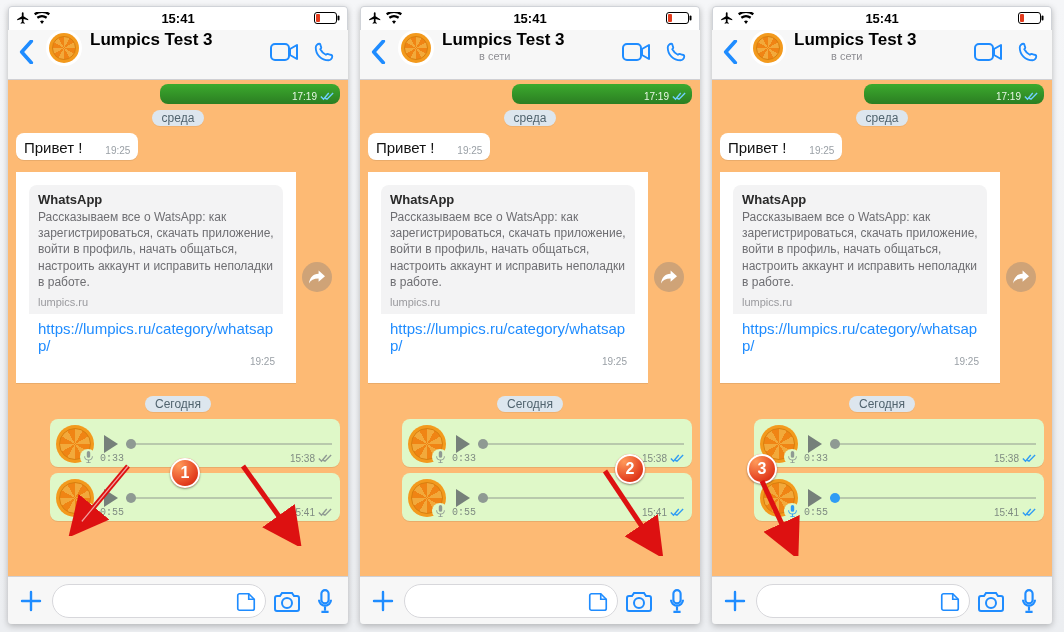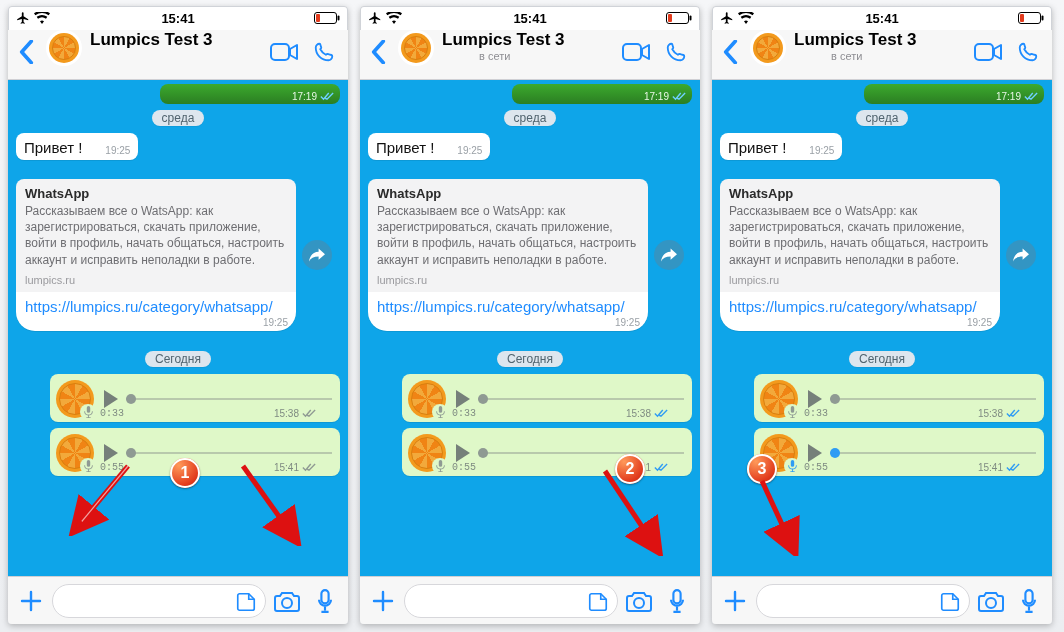--- a/index.html
+++ b/index.html
@@ -16,53 +16,53 @@
   .back { width:32px; height:44px; display:flex; align-items:center; justify-content:center;}
   .avatar { width:36px; height:36px; border-radius:50%; background:#fff; display:flex; align-items:center; justify-content:center; margin-right:4px;}
   .orange { width:30px; height:30px; border-radius:50%; background:#f39a1d; position:relative; overflow:hidden;}
   .orange::before{content:""; position:absolute; inset:3px; border-radius:50%; background:repeating-conic-gradient(#f2a93b 0 30deg, #f08414 30deg 60deg); border:1px solid #d77f10;}
   .titlewrap { flex:1; display:flex; flex-direction:column; justify-content:center; line-height:1.15;}
   .title { font-size:17px; font-weight:700; color:#000;}
   .subtitle { font-size:11px; color:#8e8e93;padding-left:37px;}
   .headact { width:36px; height:44px; display:flex; align-items:center; justify-content:center;}
   .icblue { color:#1f8cff; }
   
-  .chatbody { flex:1; background:#0ea5e9; overflow:hidden; position:relative; padding:4px 8px 4px 8px; display:flex; flex-direction:column;}
+  .chatbody { flex:1; background:#fdba74; overflow:hidden; position:relative; padding:4px 8px 4px 8px; display:flex; flex-direction:column;}
   
   .datepill { align-self:center; background:#dde6ee; color:#51646f; font-size:12px; padding:1px 10px; border-radius:10px; margin:4px 0; box-shadow:0 1px 0 rgba(0,0,0,0.05);}
   
   .imgmsg { align-self:flex-end; width:180px; height:20px; background:linear-gradient(#3caa2e,#2b7e22); border-radius:8px; position:relative; margin-bottom:2px; overflow:hidden;}
   .imgmsg .ts { position:absolute; right:6px; bottom:2px; font-size:10px; color:#e7f7e5; display:flex; gap:3px; align-items:center;}
   
   .in-bubble { align-self:flex-start; background:#fff; border-radius:8px; padding:6px 16px 4px 8px; max-width: 300px; box-shadow:0 1px 0 rgba(0,0,0,0.08); position:relative; margin:3px 0;}
   .in-bubble .ts { position:absolute; right:8px; bottom:4px; font-size:10px; color:#9aa0a6;}
   .hello { font-size:15px; color:#111; padding-right:40px;}
   
   .linkrow { display:flex; align-items:center; gap:6px;}
-  .linkbubble { background:#fff; border-radius:19px; box-shadow:0 1px 0 rgba(0,0,0,0.08); width:280px; padding:0; margin:16px 0;}
+  .linkbubble { background:#fff; border-radius:0; box-shadow:0 1px 0 rgba(0,0,0,0.08); width:280px; padding:13px; margin:9px 0;}
   .preview { background:#f3f3f4; border-radius:8px 8px 0 0; padding:7px 9px 6px 9px;}
   .preview .pt { font-size:13px; font-weight:600; color:#2a2a2a; margin-bottom:2px;}
   .preview .pd { font-size:12px; color:#6e6e72; line-height:1.35;}
   .preview .dom { font-size:11px; color:#9a9a9e; margin-top:6px;}
   .linktext { padding:6px 9px 16px 9px; font-size:15px; color:#1f8cff; position:relative; word-break:break-all;}
   .linktext .ts { position:absolute; right:8px; bottom:3px; font-size:10px; color:#9aa0a6; text-decoration:none;}
   .fwd { width:30px; height:30px; border-radius:50%; background:rgba(120,120,125,0.35); display:flex; align-items:center; justify-content:center;}
   
   .voice { align-self:flex-end; width: 290px; background:#dff8c8; border-radius:8px; box-shadow:0 1px 0 rgba(0,0,0,0.08); padding:6px 8px 4px 6px; margin:3px 0; display:flex; align-items:center; gap:8px; position:relative;}
   .voice .vavatar { width:38px; height:38px; position:relative;}
   .voice .vavatar .orange{width:38px;height:38px;}
   .micbadge { position:absolute; right:-2px; bottom:-2px; width:16px; height:16px; border-radius:50%; background:#dff8c8; display:flex; align-items:center; justify-content:center;}
   .play { width:0; height:0; border-left:14px solid #76807a; border-top:9px solid transparent; border-bottom:9px solid transparent; margin-left:2px;}
   .track { flex:1; height:20px; position:relative;}
   .track .line{ position:absolute; left:0; right:0; top:9px; height:2px; background:#b8c9ac;}
   .track .dot{ position:absolute; top:5px; left:0; width:10px; height:10px; border-radius:50%;}
   .dot-grey{ background:#8f9a93;}
   .dot-blue{ background:#2f9cf4;}
   .voice .meta { position:absolute; left:50px; bottom:3px; font-size:10px; color:#7f8b82;font-family:Liberation Mono, monospace;}
-  .voice .ts { position:absolute; right:24px; bottom:3px; font-size:10px; color:#7f8b82; display:flex; align-items:center; gap:3px;}
+  .voice .ts { position:absolute; right:8px; bottom:3px; font-size:10px; color:#7f8b82; display:flex; align-items:center; gap:3px;}
   .ticks svg{display:block;}
   
   .inputbar { height:48px; background:#f7f7f7; border-top:1px solid #d0d0d4; display:flex; align-items:center; padding:0 6px; gap:4px;}
   .ibtn { width:34px; height:40px; display:flex; align-items:center; justify-content:center;}
   .textfield { flex:1; height:34px; background:#fff; border:1px solid #d7d7db; border-radius:17px; position:relative;}
   .sticker { position:absolute; right:8px; top:6px;}
   
   .badge { position:absolute; width:30px; height:30px; border-radius:50%; background:radial-gradient(circle at 30% 25%, #ff9a5a, #e23b1d 65%, #a81c07); box-shadow: inset 0 0 0 2px #fff, 0 1px 2px rgba(0,0,0,0.4); display:flex; align-items:center; justify-content:center; color:#fff; font-weight:800; font-size:16px; font-family:Arial;}
   .arrow { position:absolute; pointer-events:none;}
 </style>

